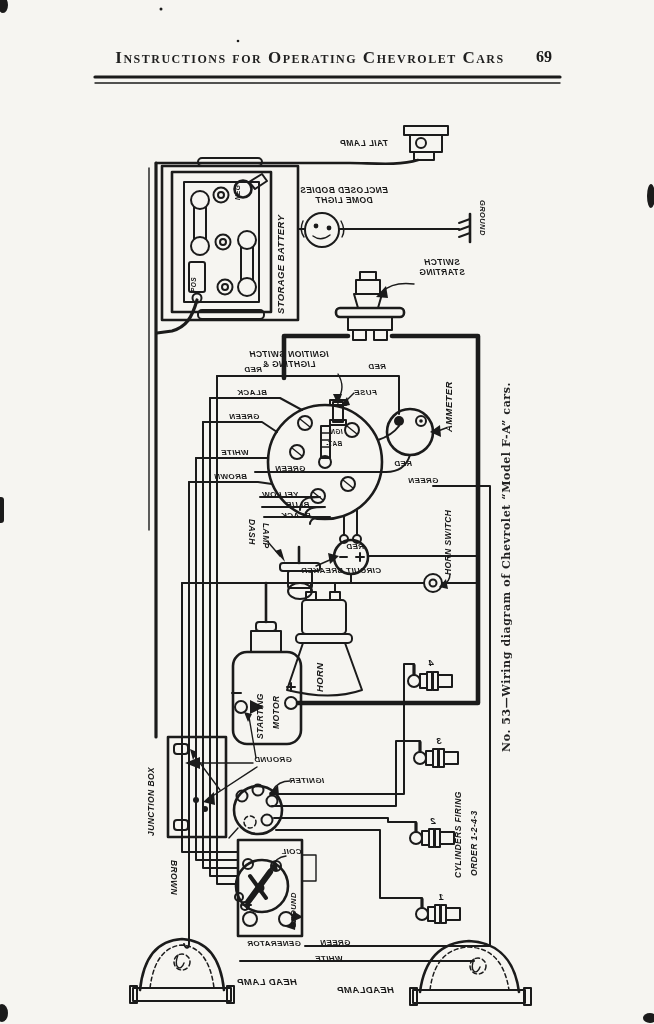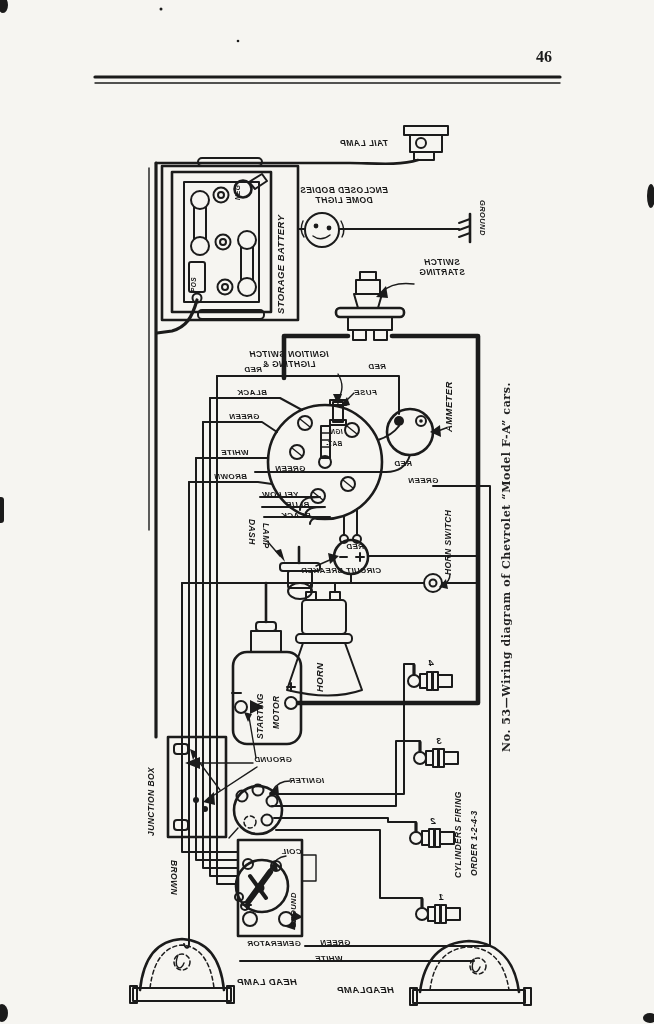--- a/index.html
+++ b/index.html
@@ -43,21 +43,22 @@
   svg.art .w3 { stroke-width:3.2; } svg.art .w4 { stroke-width:4.6; }
   svg.art .fill { fill:var(--ink); stroke:none; }
   svg.art .pf   { fill:var(--paper); }
   svg.art .dash { stroke-dasharray:4 3; stroke-width:1.5; }
 </style>
 </head>
 <body>
 
 <div class="page">
 
-  <div class="hdr-num">46</div>
+  <div class="hdr-title">Instructions for Operating Chevrolet Cars</div>
+  <div class="hdr-num">69</div>
 
   <svg class="art" width="654" height="1024" viewBox="0 0 654 1024">
 
     <g>
       <line x1="95" y1="77" x2="560" y2="77" class="w3"></line>
       <line x1="95" y1="83" x2="560" y2="83" class="w1"></line>
     </g>
 
     <g>
       <ellipse cx="3" cy="5" rx="5" ry="8" class="fill"></ellipse>

